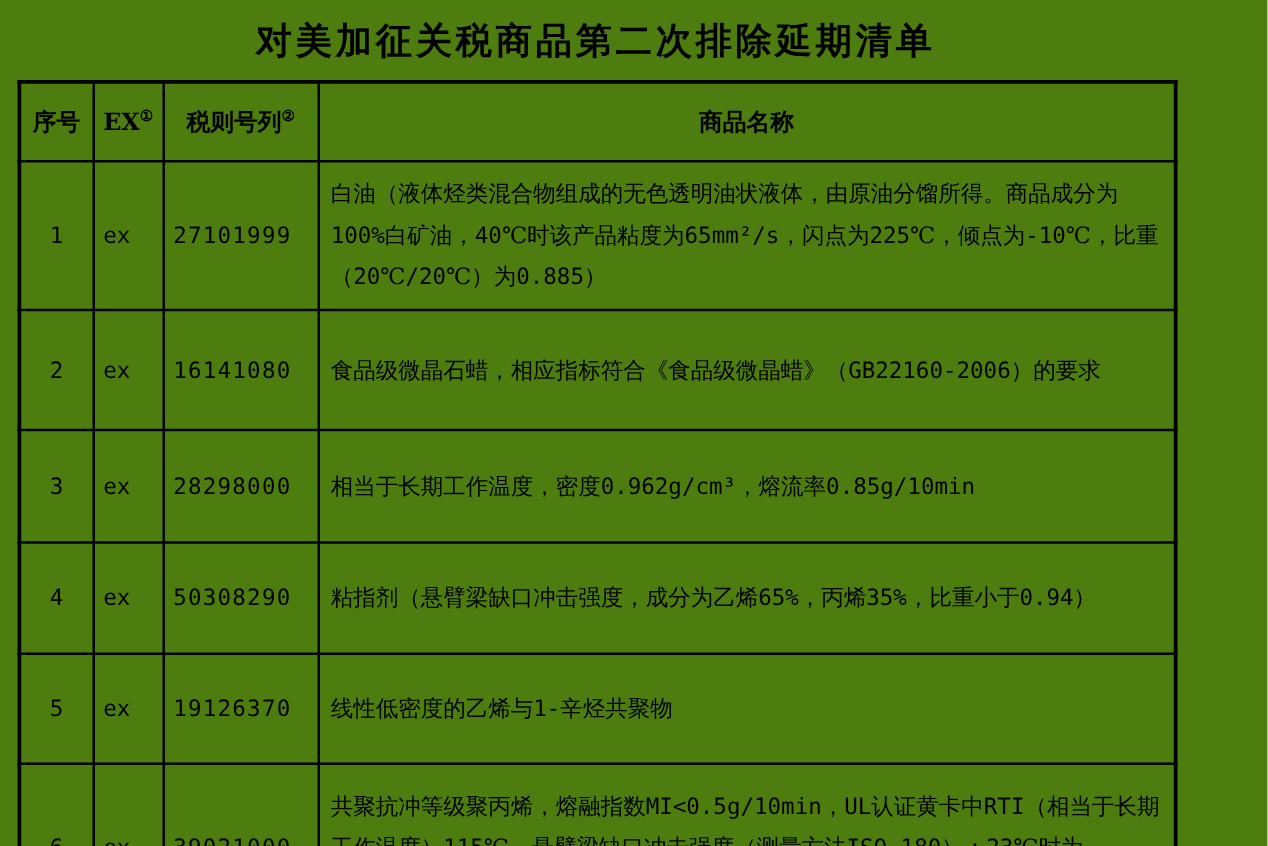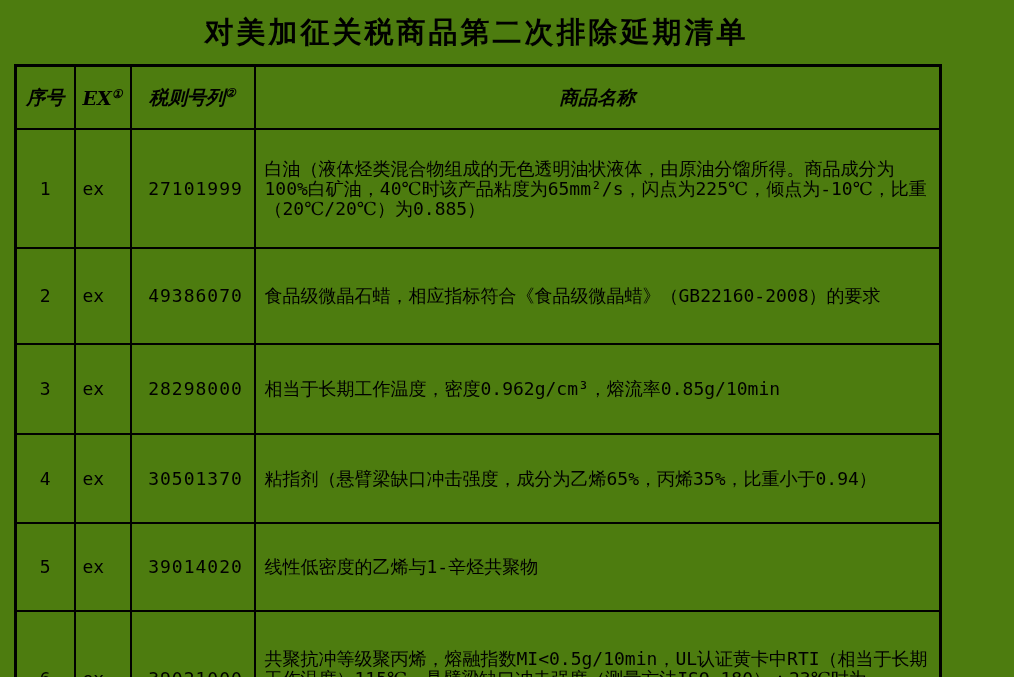--- a/index.html
+++ b/index.html
@@ -41,34 +41,33 @@
     border: 2px solid #000000;
     vertical-align: middle;
     overflow: hidden;
   }
   .doc-table th {
     font-size: 19px;
     font-weight: bold;
     text-align: center;
     height: 59px;
     font-family: "DejaVu Serif", "Liberation Serif", serif;
-    font-style: italic;
   }
   .doc-table th sup {
     font-size: 12px;
     font-weight: bold;
     line-height: 0;
   }
   .doc-table td {
     font-size: 18px;
-    line-height: 20px;
+    line-height: 33px;
   }
   td.col-no   { text-align: center; }
   td.col-ex   { text-align: left; padding-left: 7px; }
-  td.col-code { text-align: center; padding-left: 7px; letter-spacing: 1px; }
+  td.col-code { text-align: left; padding-left: 7px; letter-spacing: 1px; }
   td.col-name { text-align: left; padding: 6px 10px 6px 9px; }
   
   tbody tr:nth-child(1) td { height: 105px; }
   tbody tr:nth-child(2) td { height: 82px; }
   tbody tr:nth-child(3) td { height: 76px; }
   tbody tr:nth-child(4) td { height: 75px; }
   tbody tr:nth-child(5) td { height: 74px; }
   tbody tr:nth-child(6) td { height: 121px; }
 </style>
 </head>
@@ -97,42 +96,42 @@
   <tr>
     <td class="col-no">1</td>
     <td class="col-ex">ex</td>
     <td class="col-code">27101999</td>
     <td class="col-name">白油（液体烃类混合物组成的无色透明油状液体，由原油分馏所得。商品成分为100%白矿油，40℃时该产品粘度为65mm²/s，闪点为225℃，倾点为-10℃，比重（20℃/20℃）为0.885）</td>
   </tr>
 
   <tr>
     <td class="col-no">2</td>
     <td class="col-ex">ex</td>
-    <td class="col-code">49386070</td>
-    <td class="col-name">食品级微晶石蜡，相应指标符合《食品级微晶蜡》（GB22160-2008）的要求</td>
+    <td class="col-code">16141080</td>
+    <td class="col-name">食品级微晶石蜡，相应指标符合《食品级微晶蜡》（GB22160-2006）的要求</td>
   </tr>
 
   <tr>
     <td class="col-no">3</td>
     <td class="col-ex">ex</td>
     <td class="col-code">28298000</td>
     <td class="col-name">相当于长期工作温度，密度0.962g/cm³，熔流率0.85g/10min</td>
   </tr>
 
   <tr>
     <td class="col-no">4</td>
     <td class="col-ex">ex</td>
-    <td class="col-code">30501370</td>
+    <td class="col-code">50308290</td>
     <td class="col-name">粘指剂（悬臂梁缺口冲击强度，成分为乙烯65%，丙烯35%，比重小于0.94）</td>
   </tr>
 
   <tr>
     <td class="col-no">5</td>
     <td class="col-ex">ex</td>
-    <td class="col-code">39014020</td>
+    <td class="col-code">19126370</td>
     <td class="col-name">线性低密度的乙烯与1-辛烃共聚物</td>
   </tr>
 
   <tr>
     <td class="col-no">6</td>
     <td class="col-ex">ex</td>
     <td class="col-code">39021000</td>
     <td class="col-name">共聚抗冲等级聚丙烯，熔融指数MI&lt;0.5g/10min，UL认证黄卡中RTI（相当于长期工作温度）115℃，悬臂梁缺口冲击强度（测量方法ISO 180）：23℃时为64KJ/m²,-40℃时为4.0KJ/m²</td>
   </tr>
 </tbody>

